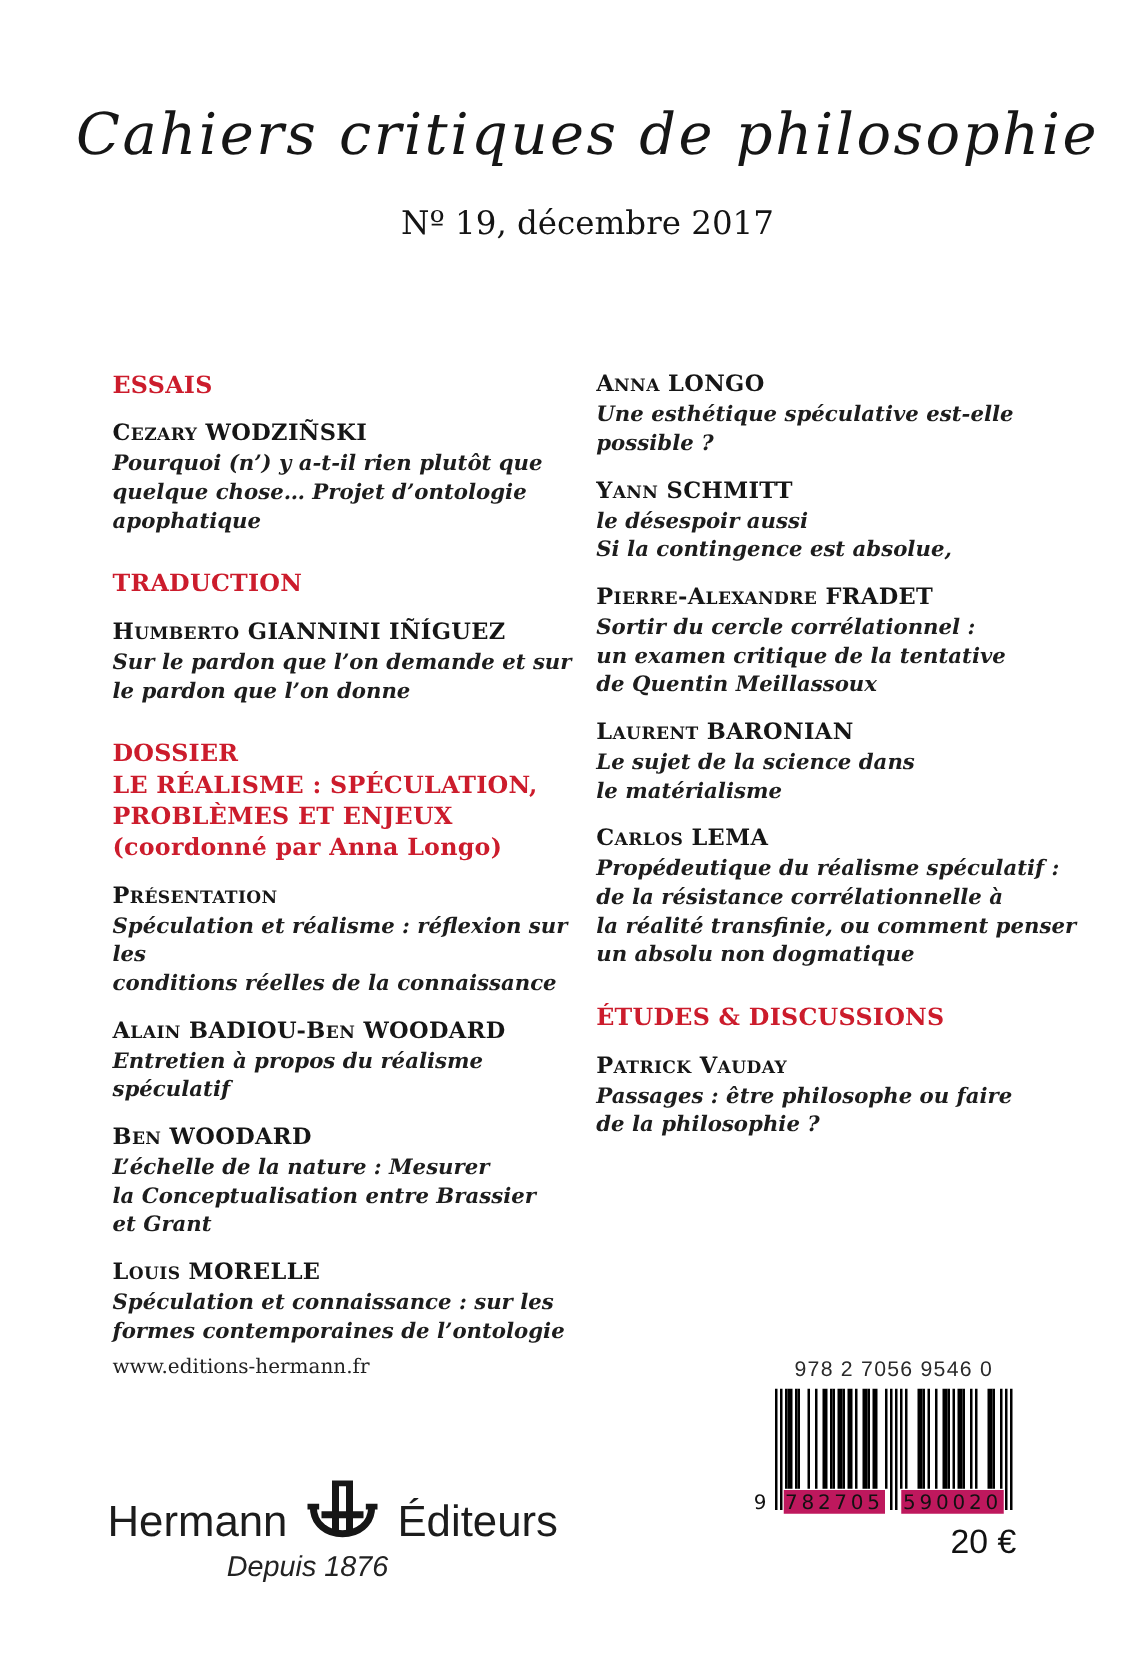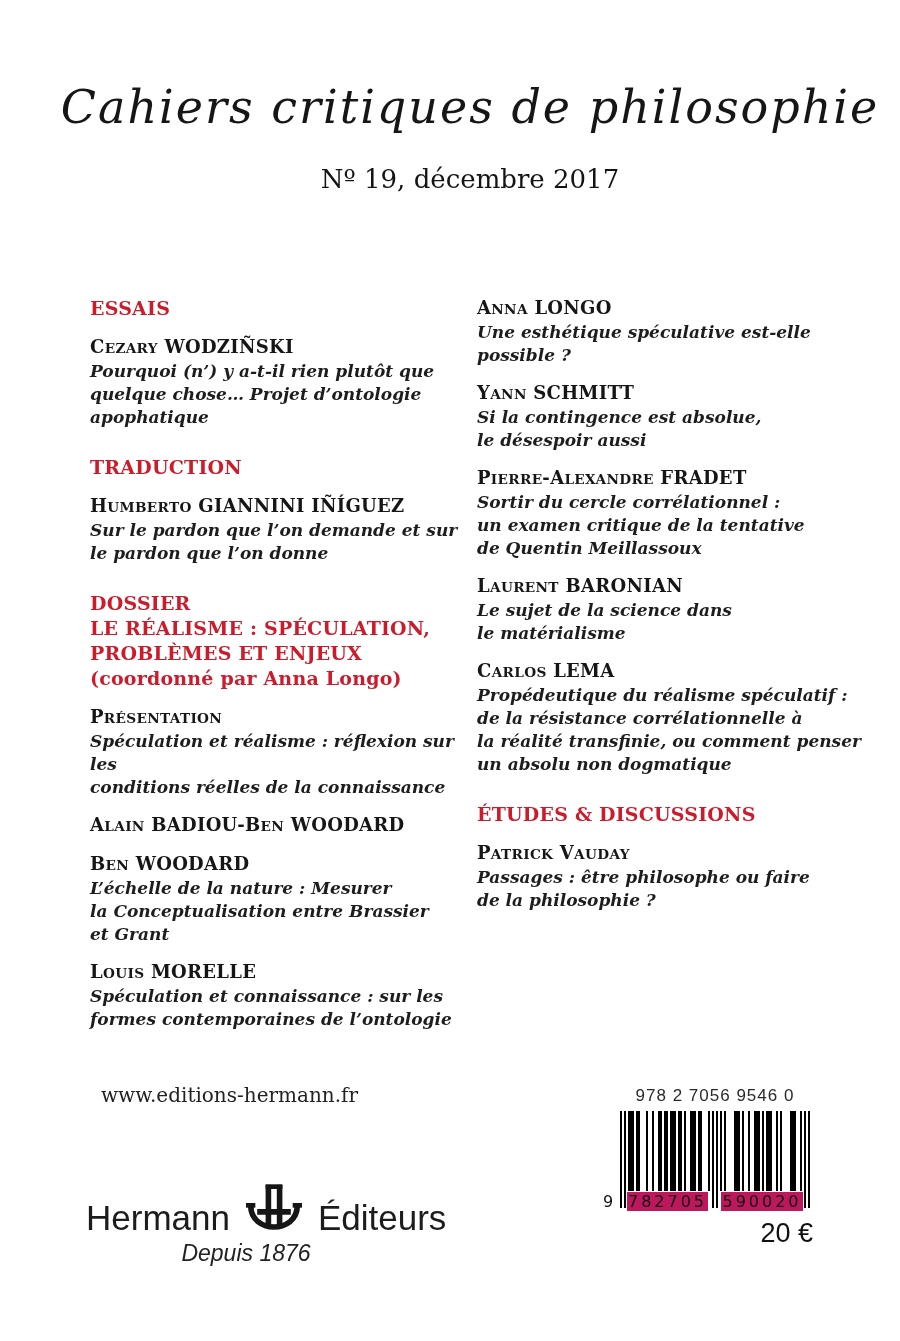--- a/index.html
+++ b/index.html
@@ -19,21 +19,21 @@
   .heading{color:#cc1c2c;font-weight:bold;font-size:19px;line-height:25px;
            margin:26px 0 14px 0;letter-spacing:0.2px;}
   .heading:first-child{margin-top:0;}
   .entry{margin:0 0 14px 0;}
   .author{font-weight:bold;font-size:18px;line-height:24px;letter-spacing:0.3px;color:#161616;}
   .sc-small{font-size:0.76em;}
   .uc{font-size:1em;margin-top:12px;}
   .title{font-weight:bold;font-style:italic;font-size:17px;line-height:23px;color:#1d1d1d;}
 
   
-  .website{position:absolute;left:90px;top:1083px;font-size:20px;color:#222;margin-left:11px;}
+  .website{position:absolute;left:90px;top:1083px;font-size:16px;color:#222;}
 
   .barcode-block{position:absolute;left:617px;top:1086px;width:196px;}
   .isbn{font-family:"Liberation Sans",sans-serif;font-size:17px;color:#2a2a2a;
         text-align:center;letter-spacing:1px;}
   .bars{position:relative;width:190px;height:97px;margin:5px auto 0 auto;display:flex;
         align-items:flex-start;}
   .bars span{display:block;width:2px;}
   .bc-digit{position:absolute;bottom:-3px;font-family:"DejaVu Sans",sans-serif;
             font-size:16px;color:#111;letter-spacing:3px;background:#be185d;text-align:center;}
   .bc-first{left:-17px;background:transparent;}
@@ -90,20 +90,23 @@
         </div>
         <div class="entry">
           <div class="author">P<span class="sc-small">R</span><span class="sc-small">É</span><span class="sc-small">S</span><span class="sc-small">E</span><span class="sc-small">N</span><span class="sc-small">T</span><span class="sc-small">A</span><span class="sc-small">T</span><span class="sc-small">I</span><span class="sc-small">O</span><span class="sc-small">N</span></div>
           <div class="title">
             <div>Spéculation et réalisme : réflexion sur les</div>
             <div>conditions réelles de la connaissance</div>
           </div>
         </div>
         <div class="entry">
           <div class="author">A<span class="sc-small">L</span><span class="sc-small">A</span><span class="sc-small">I</span><span class="sc-small">N</span> <span class="uc">BADIOU-</span>B<span class="sc-small">E</span><span class="sc-small">N</span> <span class="uc">WOODARD</span></div>
+          <div class="title">
+            <div>Entretien à propos du réalisme spéculatif</div>
+          </div>
         </div>
         <div class="entry">
           <div class="author">B<span class="sc-small">E</span><span class="sc-small">N</span> <span class="uc">WOODARD</span></div>
           <div class="title">
             <div>L’échelle de la nature : Mesurer</div>
             <div>la Conceptualisation entre Brassier</div>
             <div>et Grant</div>
           </div>
         </div>
         <div class="entry">
@@ -118,22 +121,22 @@
         <div class="entry">
           <div class="author">A<span class="sc-small">N</span><span class="sc-small">N</span><span class="sc-small">A</span> <span class="uc">LONGO</span></div>
           <div class="title">
             <div>Une esthétique spéculative est-elle</div>
             <div>possible ?</div>
           </div>
         </div>
         <div class="entry">
           <div class="author">Y<span class="sc-small">A</span><span class="sc-small">N</span><span class="sc-small">N</span> <span class="uc">SCHMITT</span></div>
           <div class="title">
+            <div>le désespoir aussi</div>
             <div>Si la contingence est absolue,</div>
-            <div>le désespoir aussi</div>
           </div>
         </div>
         <div class="entry">
           <div class="author">P<span class="sc-small">I</span><span class="sc-small">E</span><span class="sc-small">R</span><span class="sc-small">R</span><span class="sc-small">E</span>-A<span class="sc-small">L</span><span class="sc-small">E</span><span class="sc-small">X</span><span class="sc-small">A</span><span class="sc-small">N</span><span class="sc-small">D</span><span class="sc-small">R</span><span class="sc-small">E</span> <span class="uc">FRADET</span></div>
           <div class="title">
             <div>Sortir du cercle corrélationnel :</div>
             <div>un examen critique de la tentative</div>
             <div>de Quentin Meillassoux</div>
           </div>
         </div>

